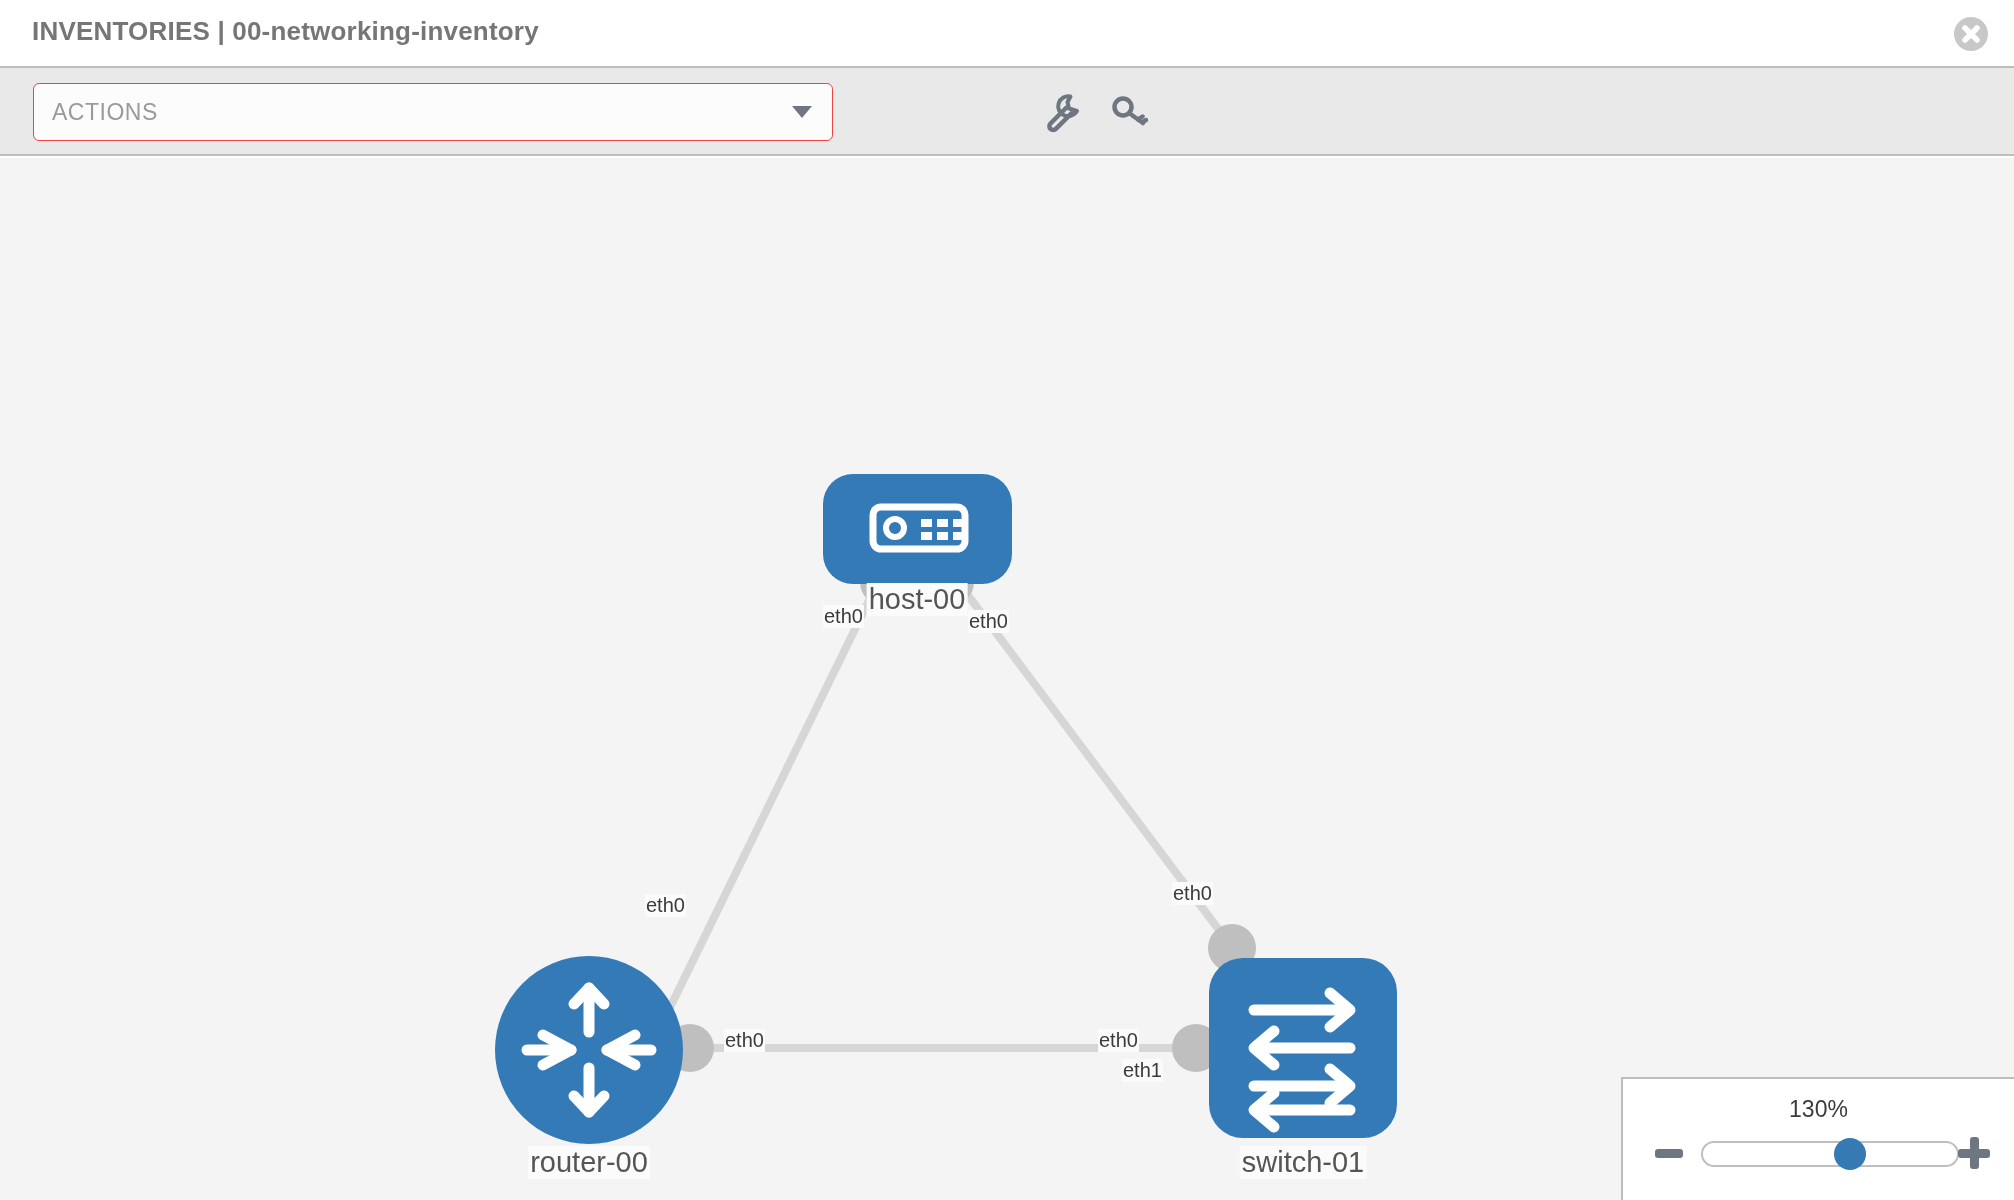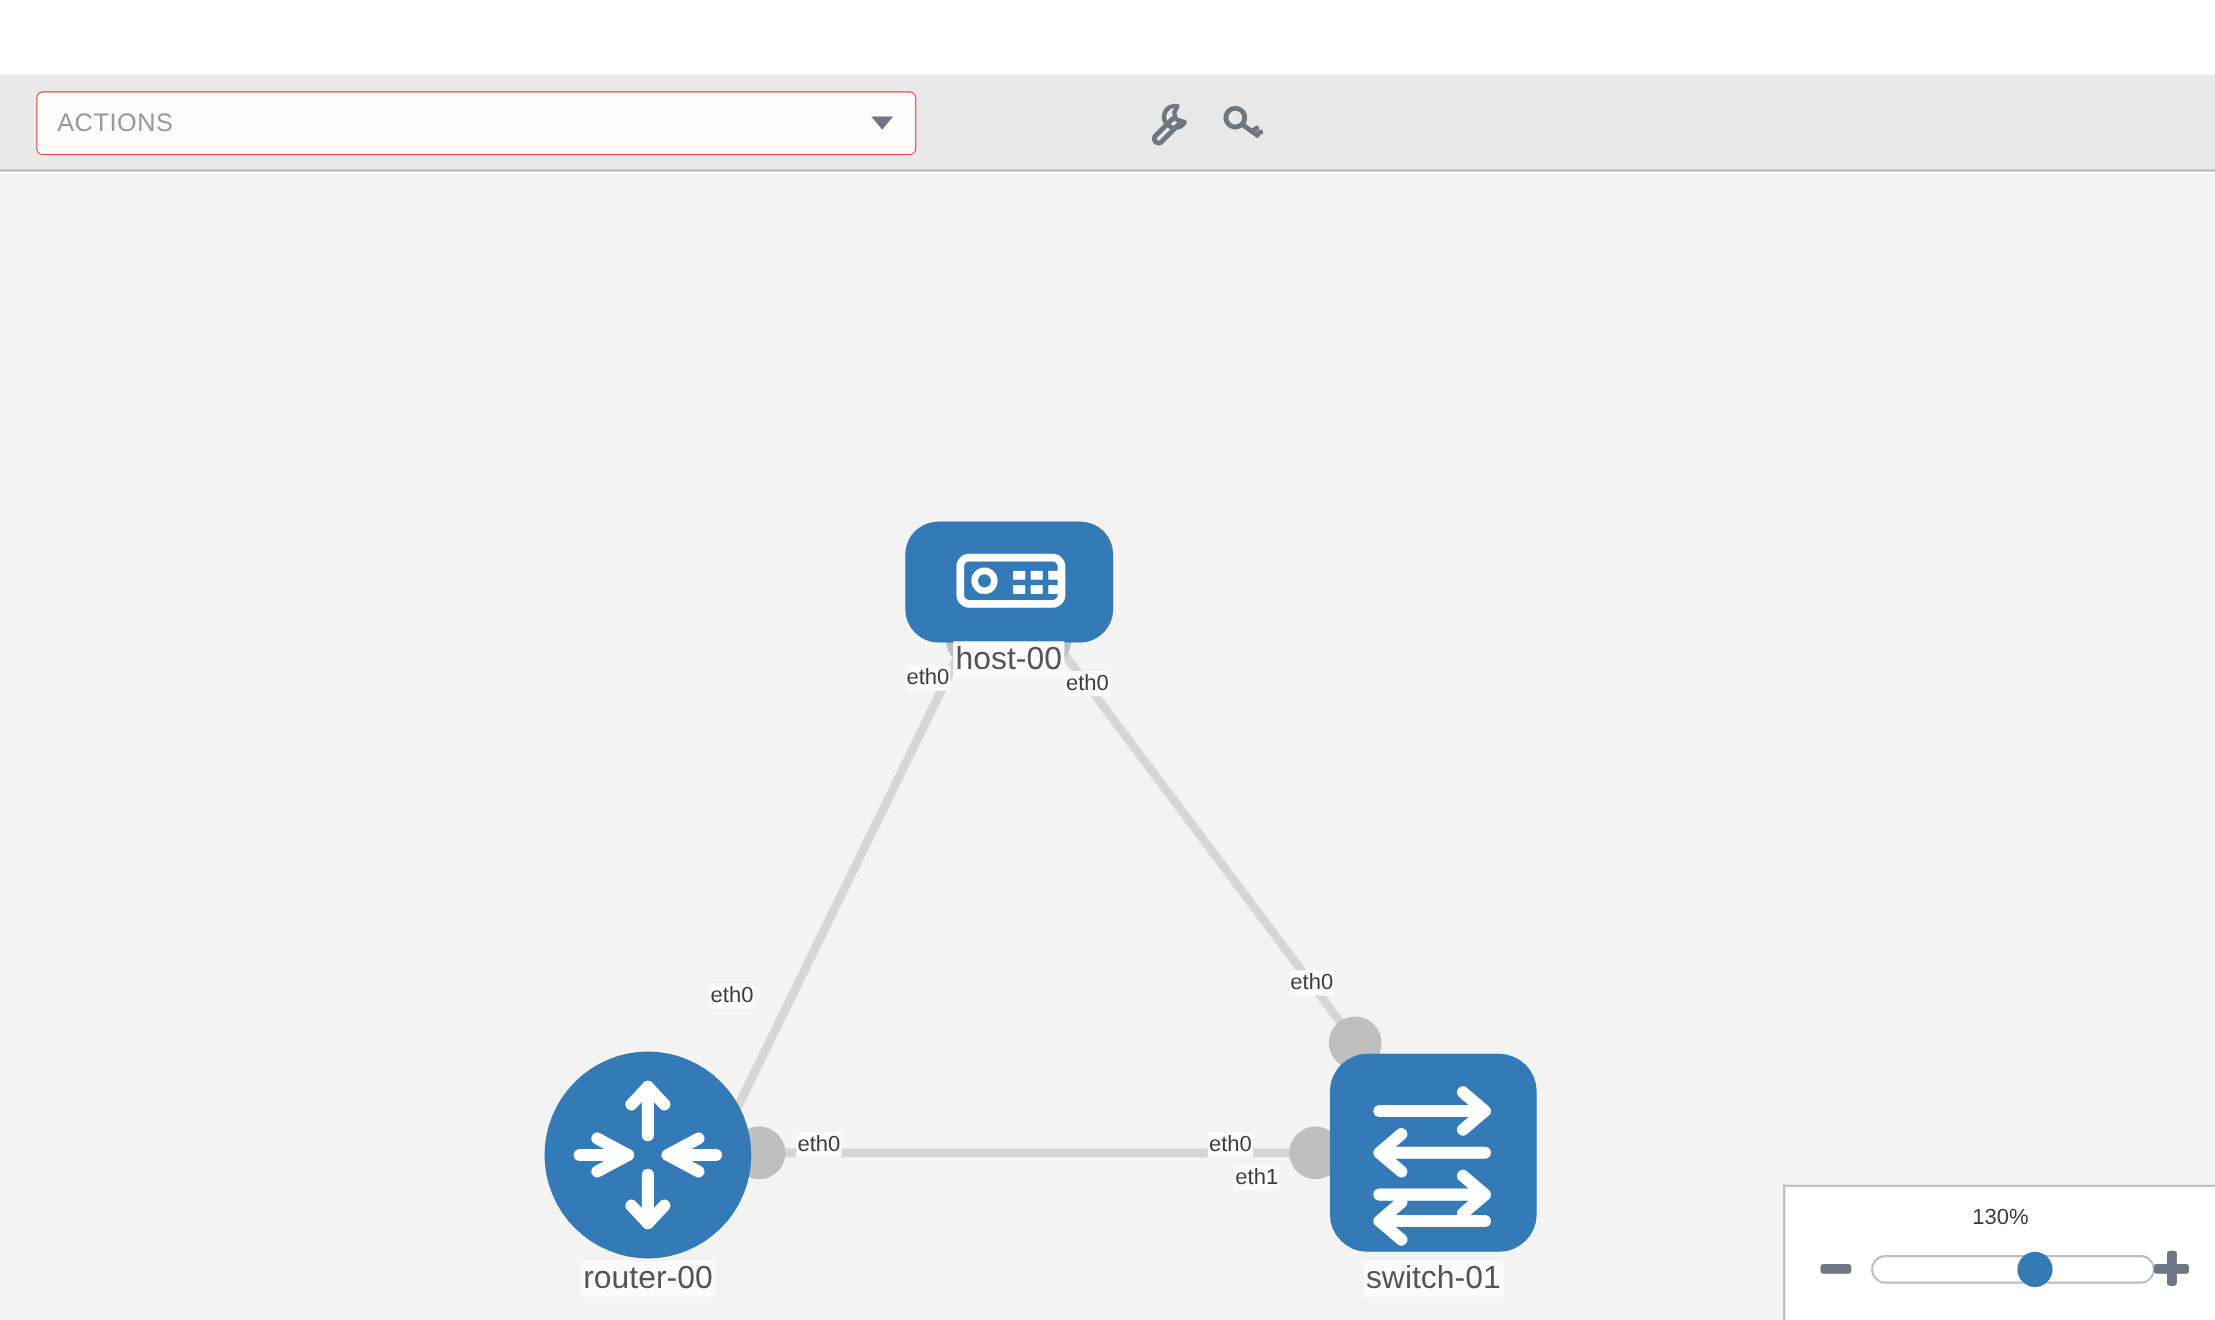--- a/index.html
+++ b/index.html
@@ -129,21 +129,21 @@
     left: 1621px; top: 1077px;
     width: 393px; height: 123px;
     background: #ffffff;
     border-top: 2px solid #bdbdbd;
     border-left: 2px solid #bdbdbd;
   }
   .zoom-percent {
     position: absolute;
     left: 0; right: 0; top: 17px;
     text-align: center;
-    font-size: 20px;
+    font-size: 23px;
     color: #3b3b3b;
   }
   .zoom-row {
     position: absolute;
     left: 0; right: 0; top: 58px;
     height: 40px;
   }
   .zoom-minus {
     position: absolute;
     left: 32px; top: 12px;
@@ -183,20 +183,28 @@
     border-radius: 50%;
     background: #357ab3;
     cursor: pointer;
   }
 </style>
 </head>
 <body>
 
 <div id="app">
 
+  <div class="titlebar">
+    <div class="title-text">INVENTORIES | 00-networking-inventory</div>
+    <div class="close-btn">
+      <svg width="34" height="34" viewBox="0 0 34 34" aria-hidden="true">
+        <path d="M11 11 L23 23 M23 11 L11 23" stroke="#ffffff" stroke-width="5.5" stroke-linecap="round"></path>
+      </svg>
+    </div>
+  </div>
 
   <div class="toolbar">
 
     <div class="select-box" id="actions-select">
       <span class="sel-label">ACTIONS</span>
       <span class="caret"></span>
     </div>
 
     <div class="tool-icon" id="wrench-btn">
       <svg width="44" height="44" viewBox="0 0 44 44" aria-hidden="true">

